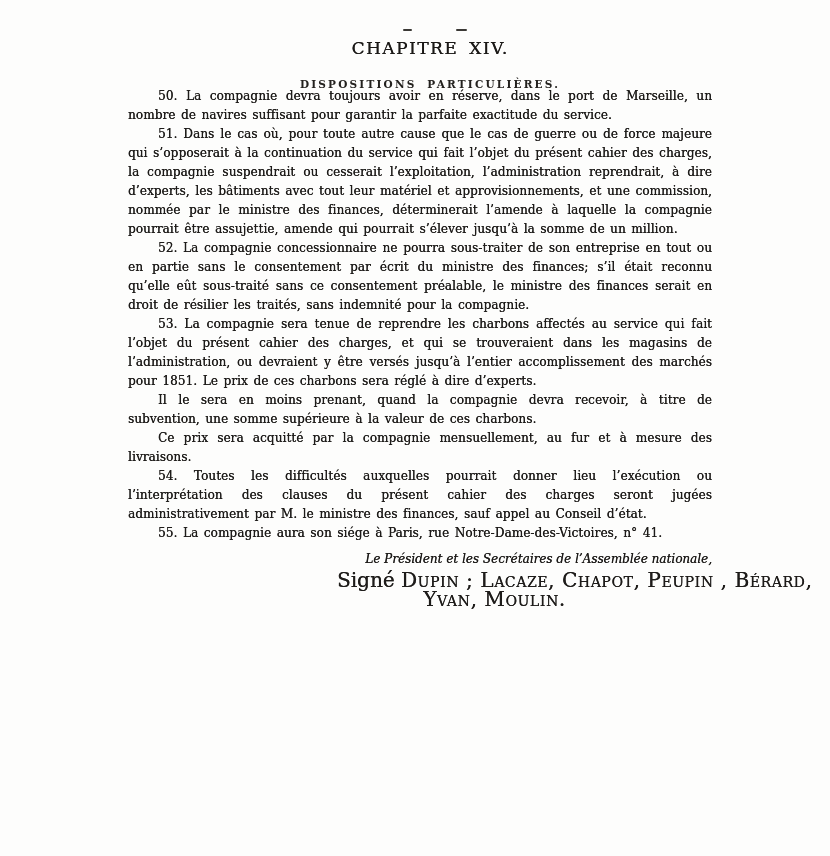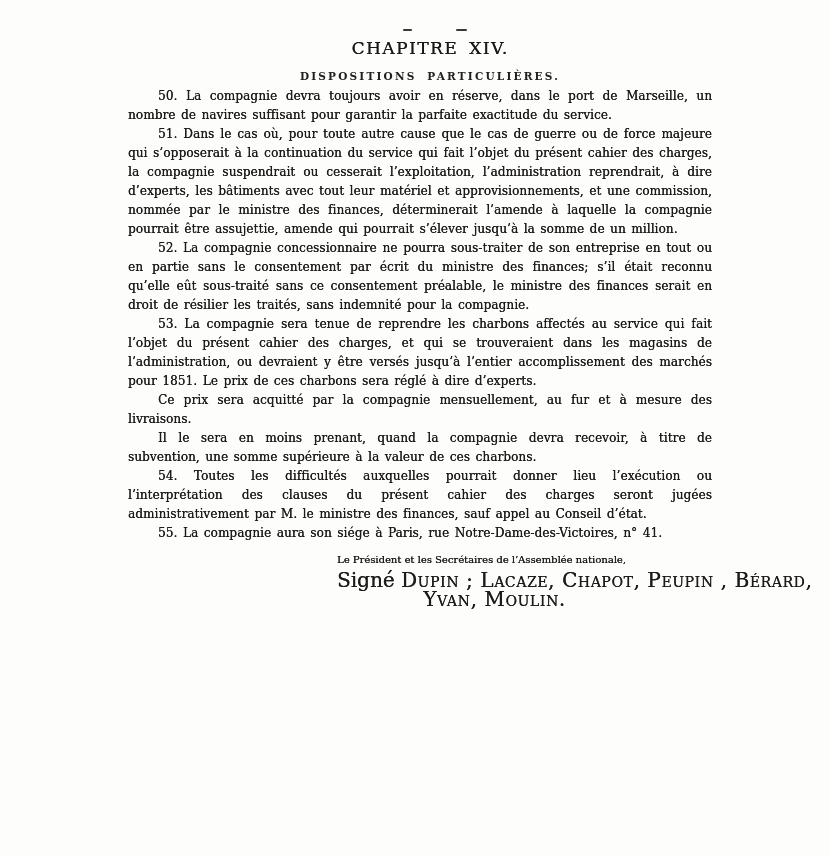--- a/index.html
+++ b/index.html
@@ -48,21 +48,21 @@
     left: 10px;
     font-size: 17px;
     letter-spacing: 1.5px;
     word-spacing: 4px;
     color: #1b1917;
     text-shadow: 0.3px 0 0 currentColor;
   }
   .chapter-subtitle {
     position: relative;
     left: 10px;
-    margin-top: 12px;
+    margin-top: 20px;
     font-size: 10.5px;
     font-weight: bold;
     letter-spacing: 2.2px;
     word-spacing: 5px;
     color: #23211e;
   }
 
   .text-block {
     position: absolute;
     top: 87px;
@@ -79,23 +79,24 @@
     letter-spacing: 0.1px;
     text-shadow: 0.25px 0 0 currentColor;
   }
 
   .signature {
     margin-top: 6px;
     margin-left: auto;
     width: 375px;
   }
   .sig-attribution {
-    text-align: left;
+    text-align: right;
     white-space: nowrap;
-    font-size: 10px;
+    font-style: italic;
+    font-size: 12px;
     line-height: 21px;
     text-shadow: 0.25px 0 0 currentColor;
   }
   .sig-names {
     text-align: center;
     white-space: nowrap;
     font-size: 20px;
     line-height: 20px;
     padding-right: 18px;
     text-shadow: 0.25px 0 0 currentColor;
@@ -123,22 +124,22 @@
   <div class="chapter-head">
     <div class="chapter-title">CHAPITRE XIV.</div>
     <div class="chapter-subtitle">DISPOSITIONS PARTICULIÈRES.</div>
   </div>
 
   <div class="text-block">
     <p class="body-para">50. La compagnie devra toujours avoir en réserve, dans le port de Marseille, un nombre de navires suffisant pour garantir la parfaite exactitude du service.</p>
     <p class="body-para">51. Dans le cas où, pour toute autre cause que le cas de guerre ou de force majeure qui s’opposerait à la continuation du service qui fait l’objet du présent cahier des charges, la compagnie suspendrait ou cesserait l’exploitation, l’administration reprendrait, à dire d’experts, les bâtiments avec tout leur matériel et approvisionnements, et une commission, nommée par le ministre des finances, déterminerait l’amende à laquelle la compagnie pourrait être assujettie, amende qui pourrait s’élever jusqu’à la somme de un million.</p>
     <p class="body-para">52. La compagnie concessionnaire ne pourra sous-traiter de son entreprise en tout ou en partie sans le consentement par écrit du ministre des finances; s’il était reconnu qu’elle eût sous-traité sans ce consentement préalable, le ministre des finances serait en droit de résilier les traités, sans indemnité pour la compagnie.</p>
     <p class="body-para">53. La compagnie sera tenue de reprendre les charbons affectés au service qui fait l’objet du présent cahier des charges, et qui se trouveraient dans les magasins de l’administration, ou devraient y être versés jusqu’à l’entier accomplissement des marchés pour 1851. Le prix de ces charbons sera réglé à dire d’experts.</p>
+    <p class="body-para">Il le sera en moins prenant, quand la compagnie devra recevoir, à titre de subvention, une somme supérieure à la valeur de ces charbons.</p>
     <p class="body-para">Ce prix sera acquitté par la compagnie mensuellement, au fur et à mesure des livraisons.</p>
-    <p class="body-para">Il le sera en moins prenant, quand la compagnie devra recevoir, à titre de subvention, une somme supérieure à la valeur de ces charbons.</p>
     <p class="body-para">54. Toutes les difficultés auxquelles pourrait donner lieu l’exécution ou l’interprétation des clauses du présent cahier des charges seront jugées administrativement par M. le ministre des finances, sauf appel au Conseil d’état.</p>
     <p class="body-para">55. La compagnie aura son siége à Paris, rue Notre-Dame-des-Victoires, n° 41.</p>
 
     <div class="signature">
       <div class="sig-attribution">Le Président et les Secrétaires de l’Assemblée nationale,</div>
       <div class="sig-names">
         <span>Signé </span><span class="smallcaps">Dupin ; Lacaze, Chapot, Peupin , Bérard,</span>
       </div>
       <div class="sig-names sig-names2 smallcaps">Yvan, Moulin.</div>
     </div>

